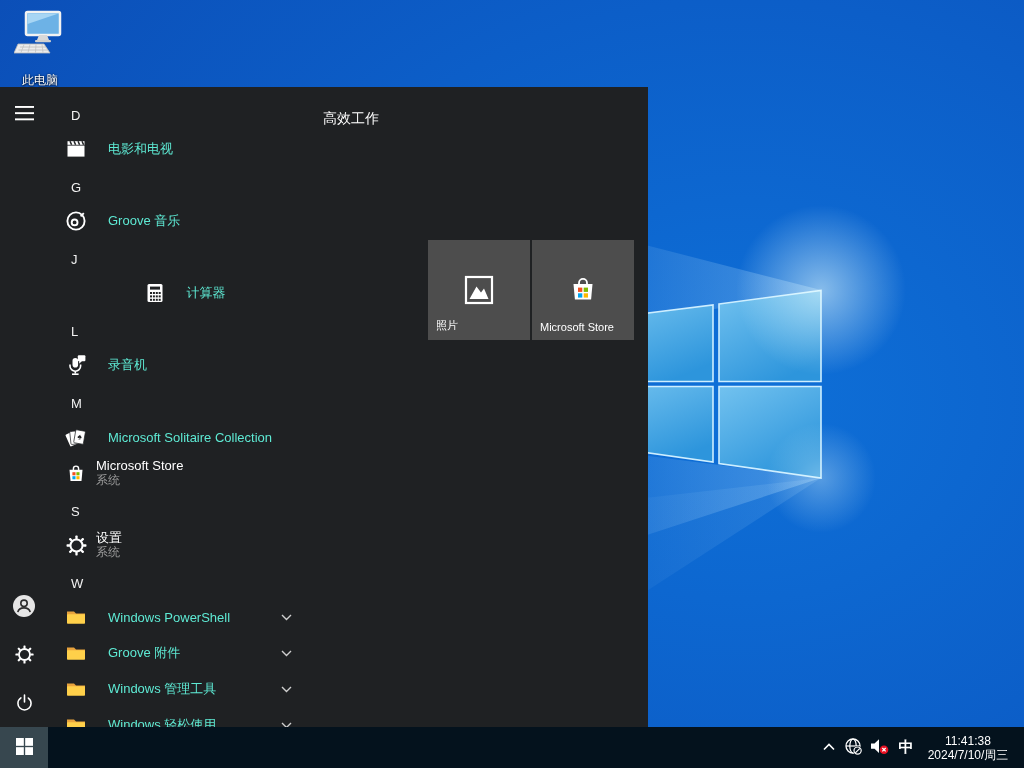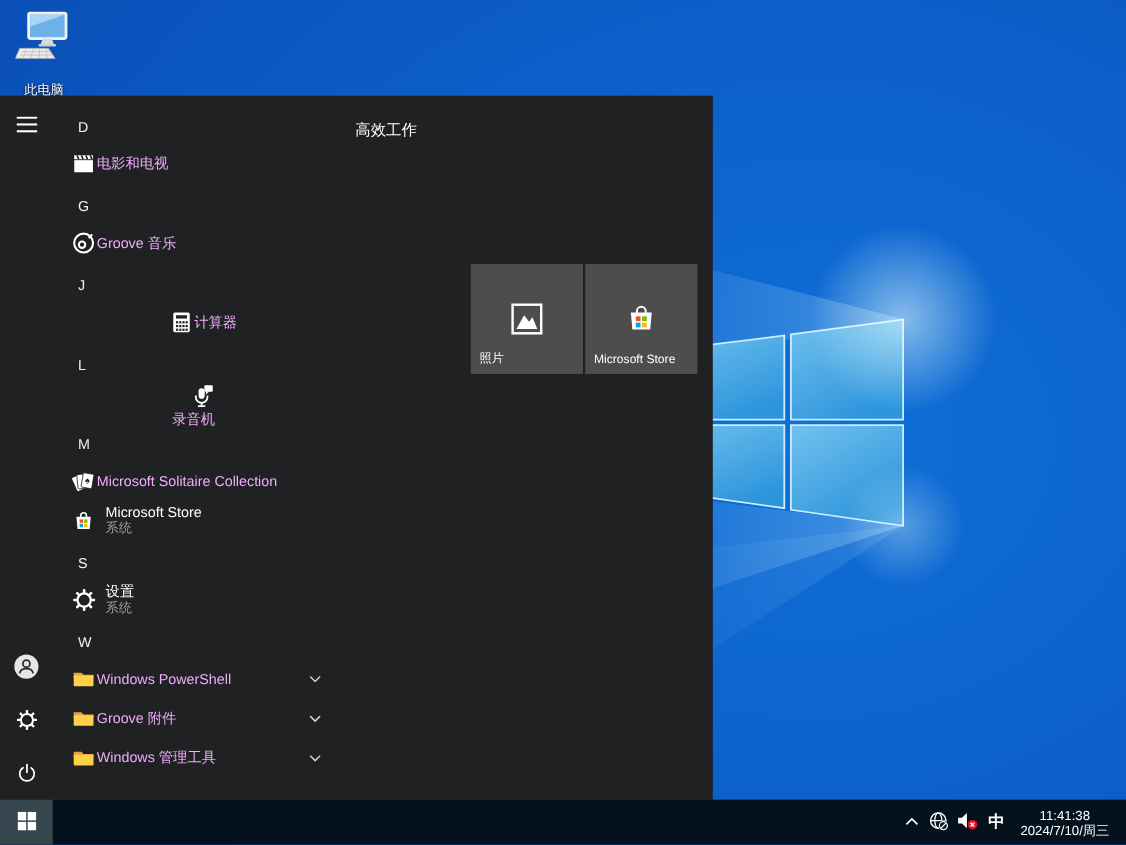--- a/index.html
+++ b/index.html
@@ -24,21 +24,21 @@
   .rail { position:absolute; left:0; top:0; width:48px; height:100%; }
   .rail-btn { position:absolute; left:0; width:48px; height:48px; display:flex;
     align-items:center; justify-content:center; background:transparent; border:none; cursor:pointer; }
 
   .row { position:absolute; left:48px; width:256px; display:flex; align-items:center; }
   .row.letter { height:18px; padding-left:23px; font-size:13px; color:#f2f2f2; cursor:pointer; }
   .row.app { height:34px; cursor:pointer; }
   .row.app2 { height:40px; cursor:pointer; }
   .row .ic { width:24px; height:24px; margin-left:16px; flex:0 0 24px; display:flex;
     align-items:center; justify-content:center; }
-  .row .lbl { margin-left:0; font-size:13px; color:#f0abfc; white-space:nowrap; }
+  .row .lbl { margin-left:20px; font-size:13px; color:#5eead4; white-space:nowrap; }
   .row .lbl2 { margin-left:8px; display:flex; flex-direction:column; line-height:15px; }
   .row .lbl2 .t { font-size:13px; color:#fff; }
   .row .lbl2 .s { font-size:12px; color:#9b9b9b; }
   .row .chev { margin-left:auto; margin-right:12px; display:flex; align-items:center; }
 
   .tile-header { position:absolute; left:323px; top:23px; font-size:14px; color:#fff; }
   .tile { position:absolute; top:153px; width:102px; height:100px; background:#4d4d4d;
     cursor:pointer; }
   .tile .tic { position:absolute; left:50%; top:33px; transform:translateX(-50%); }
   .tile .tlbl { position:absolute; left:8px; bottom:7px; font-size:11px; color:#fff; white-space:nowrap; }
@@ -222,21 +222,21 @@
         </g>
       </svg>
     </span>
     <span class="lbl">计算器</span>
   </div>
 
   <div class="row letter" style="top:235px;">
     <span>L</span>
   </div>
 
-  <div class="row app" style="top:261px;flex-direction:column;">
+  <div class="row app" style="top:261px;">
     <span class="ic">
       <svg width="24" height="24" viewBox="0 0 24 24">
         <rect x="8.5" y="5" width="5.6" height="9.6" rx="2.8" fill="#fff"></rect>
         <path d="M6,11.5 v1.4 a5.3,5.3 0 0 0 10.6,0 v-1.4" fill="none" stroke="#fff" stroke-width="1.6"></path>
         <line x1="11.3" y1="18.2" x2="11.3" y2="20.6" stroke="#fff" stroke-width="1.6"></line>
         <line x1="8" y1="21.2" x2="14.6" y2="21.2" stroke="#fff" stroke-width="1.6"></line>
         <rect x="13.8" y="2.2" width="7.6" height="6" rx="1" fill="#fff"></rect>
         <polygon points="15.2,8 18,8 15.2,10.8" fill="#fff"></polygon>
       </svg>
     </span>
@@ -350,20 +350,34 @@
       </svg>
     </span>
     <span class="lbl">Windows 管理工具</span>
     <span class="chev">
       <svg width="11" height="7" viewBox="0 0 11 7">
           <polyline points="1,1 5.5,5.5 10,1" fill="none" stroke="#cfcfcf" stroke-width="1.4"></polyline>
         </svg>
     </span>
   </div>
 
+  <div class="row app" style="top:621px;">
+    <span class="ic">
+      <svg width="24" height="24" viewBox="0 0 24 24">
+        <path d="M3,6.5 h7 l2,2 h9 v3 H3 z" fill="#e8a33d"></path>
+        <rect x="3" y="9.2" width="18" height="9.6" rx="0.8" fill="#ffd04a"></rect>
+      </svg>
+    </span>
+    <span class="lbl">Windows 轻松使用</span>
+    <span class="chev">
+      <svg width="11" height="7" viewBox="0 0 11 7">
+          <polyline points="1,1 5.5,5.5 10,1" fill="none" stroke="#cfcfcf" stroke-width="1.4"></polyline>
+        </svg>
+    </span>
+  </div>
 
   <div class="tile-header">高效工作</div>
 
   <div class="tile tile-photos">
     <span class="tic">
       <svg width="34" height="34" viewBox="0 0 34 34">
         <rect x="4" y="4" width="26" height="26" fill="none" stroke="#fff" stroke-width="2.2"></rect>
         <polygon points="7.5,26 14.5,13.5 19,19.5 22,15.5 26.5,26" fill="#fff"></polygon>
       </svg>
     </span>

